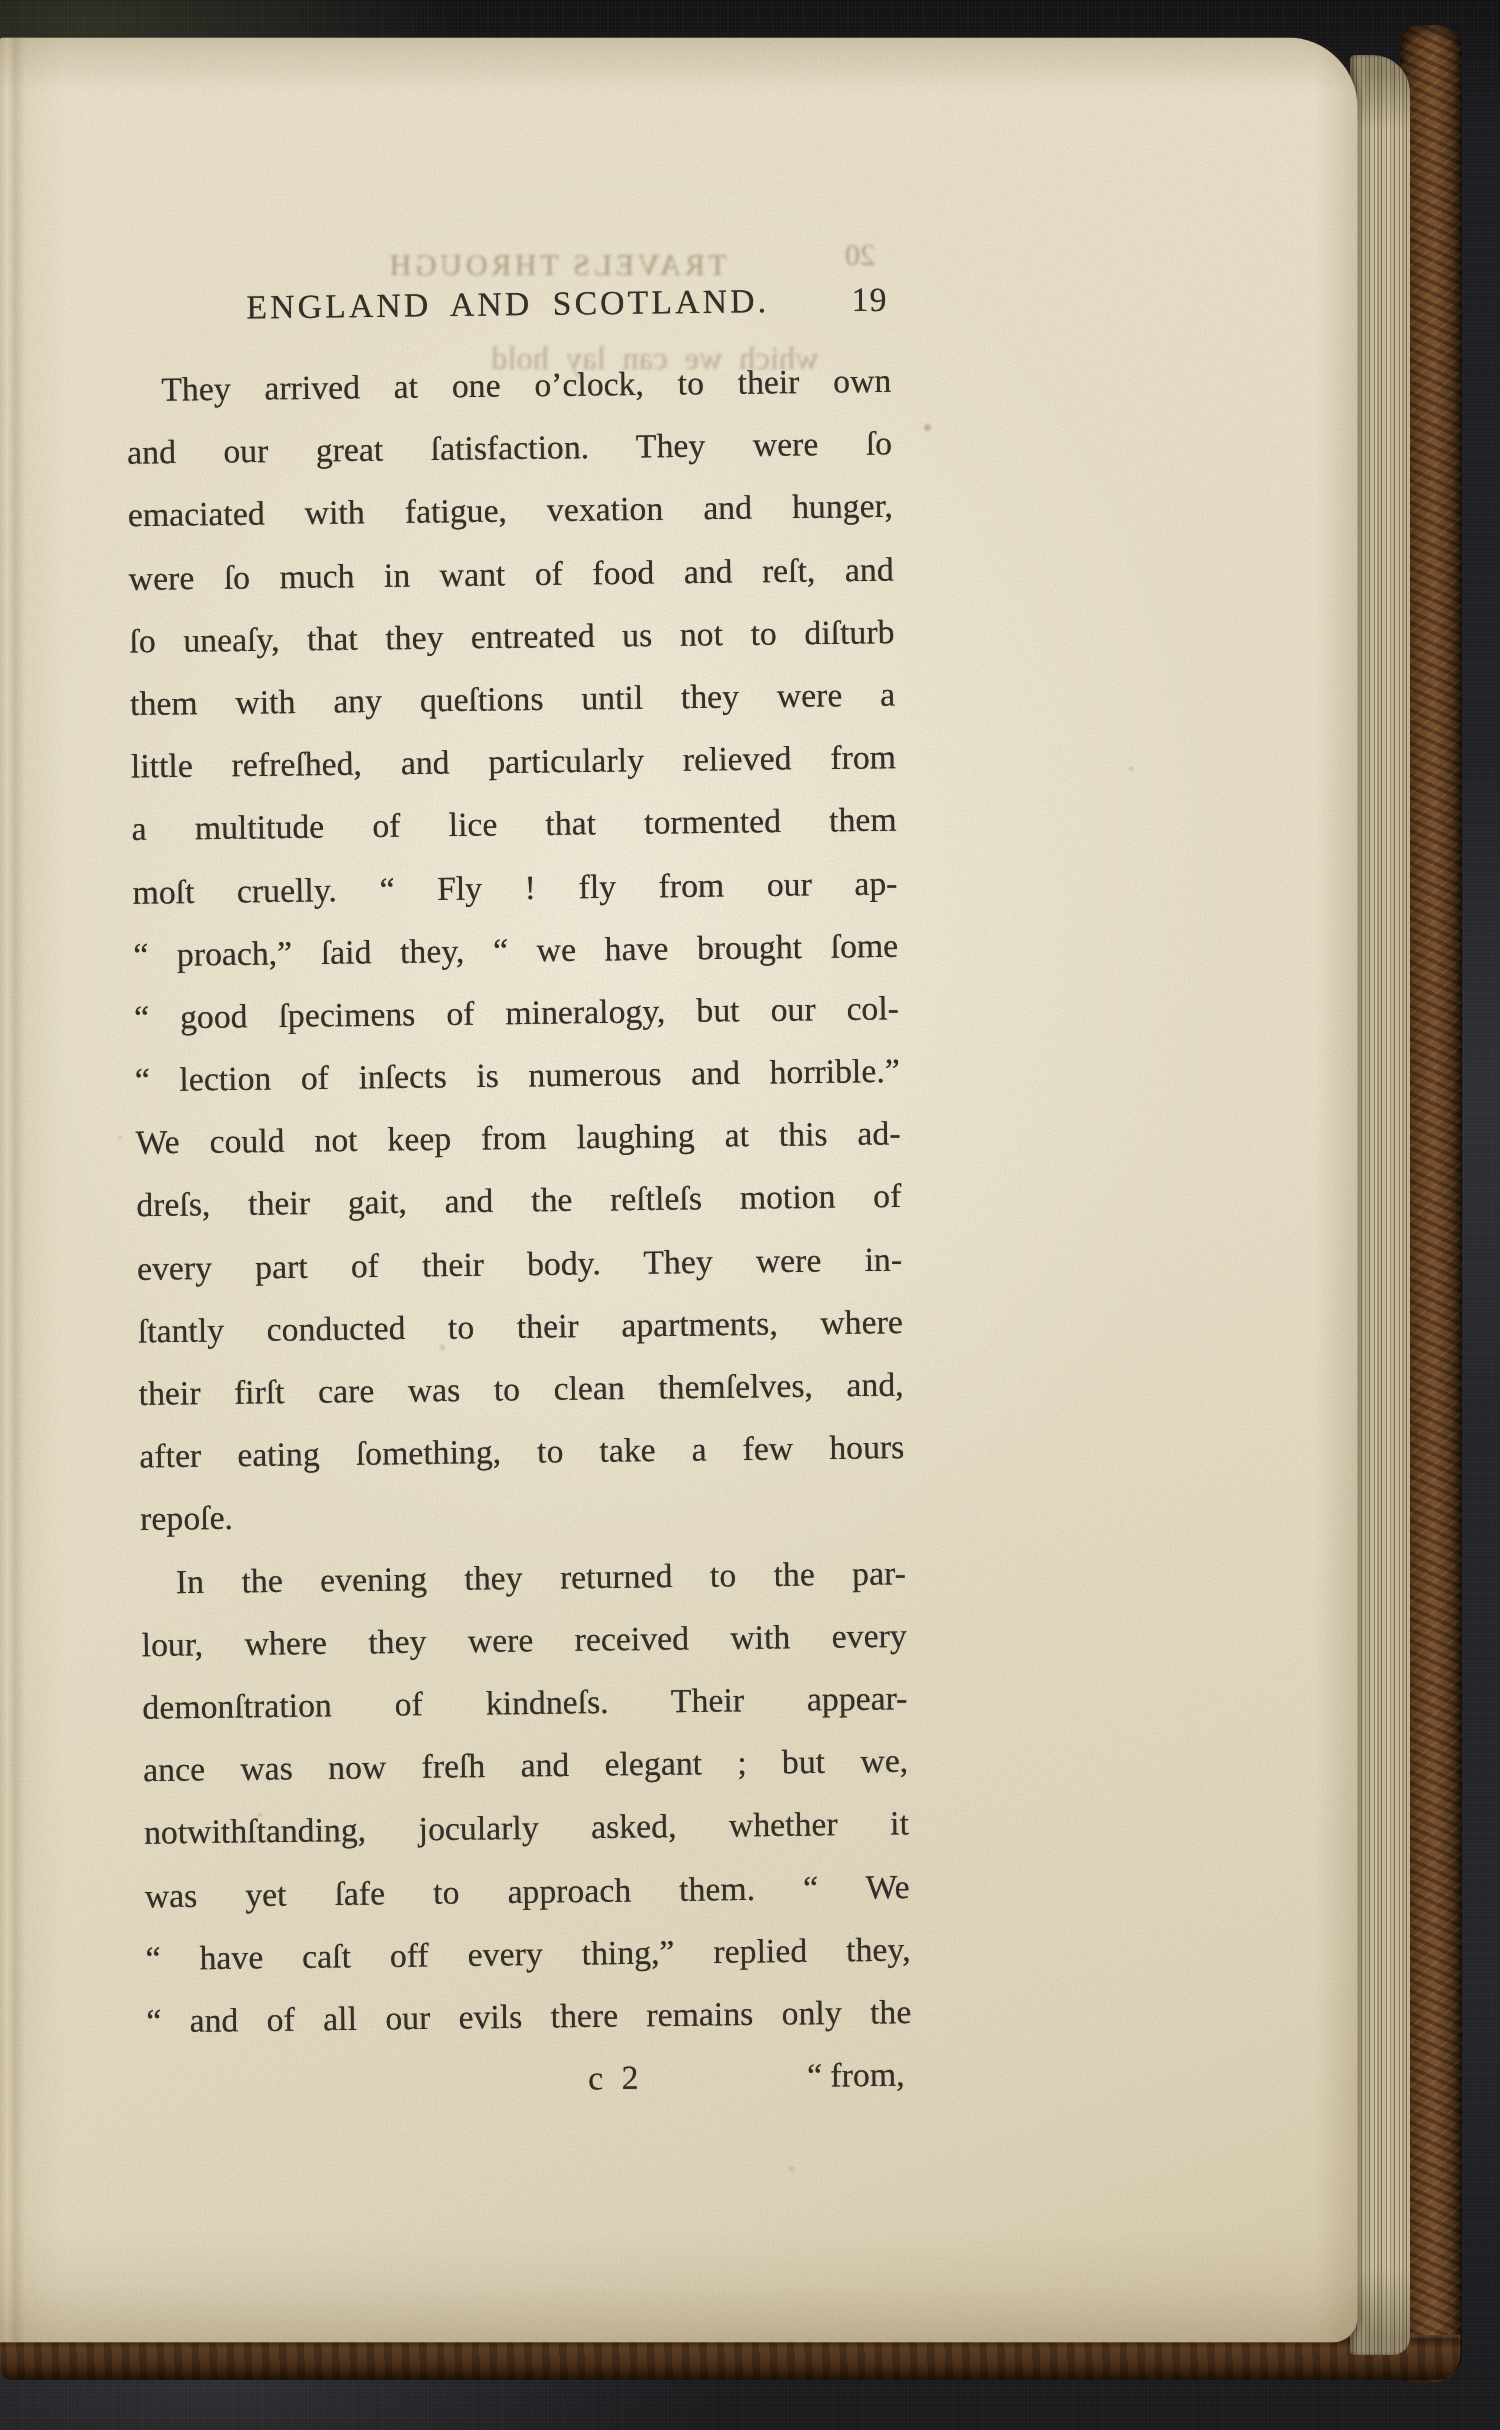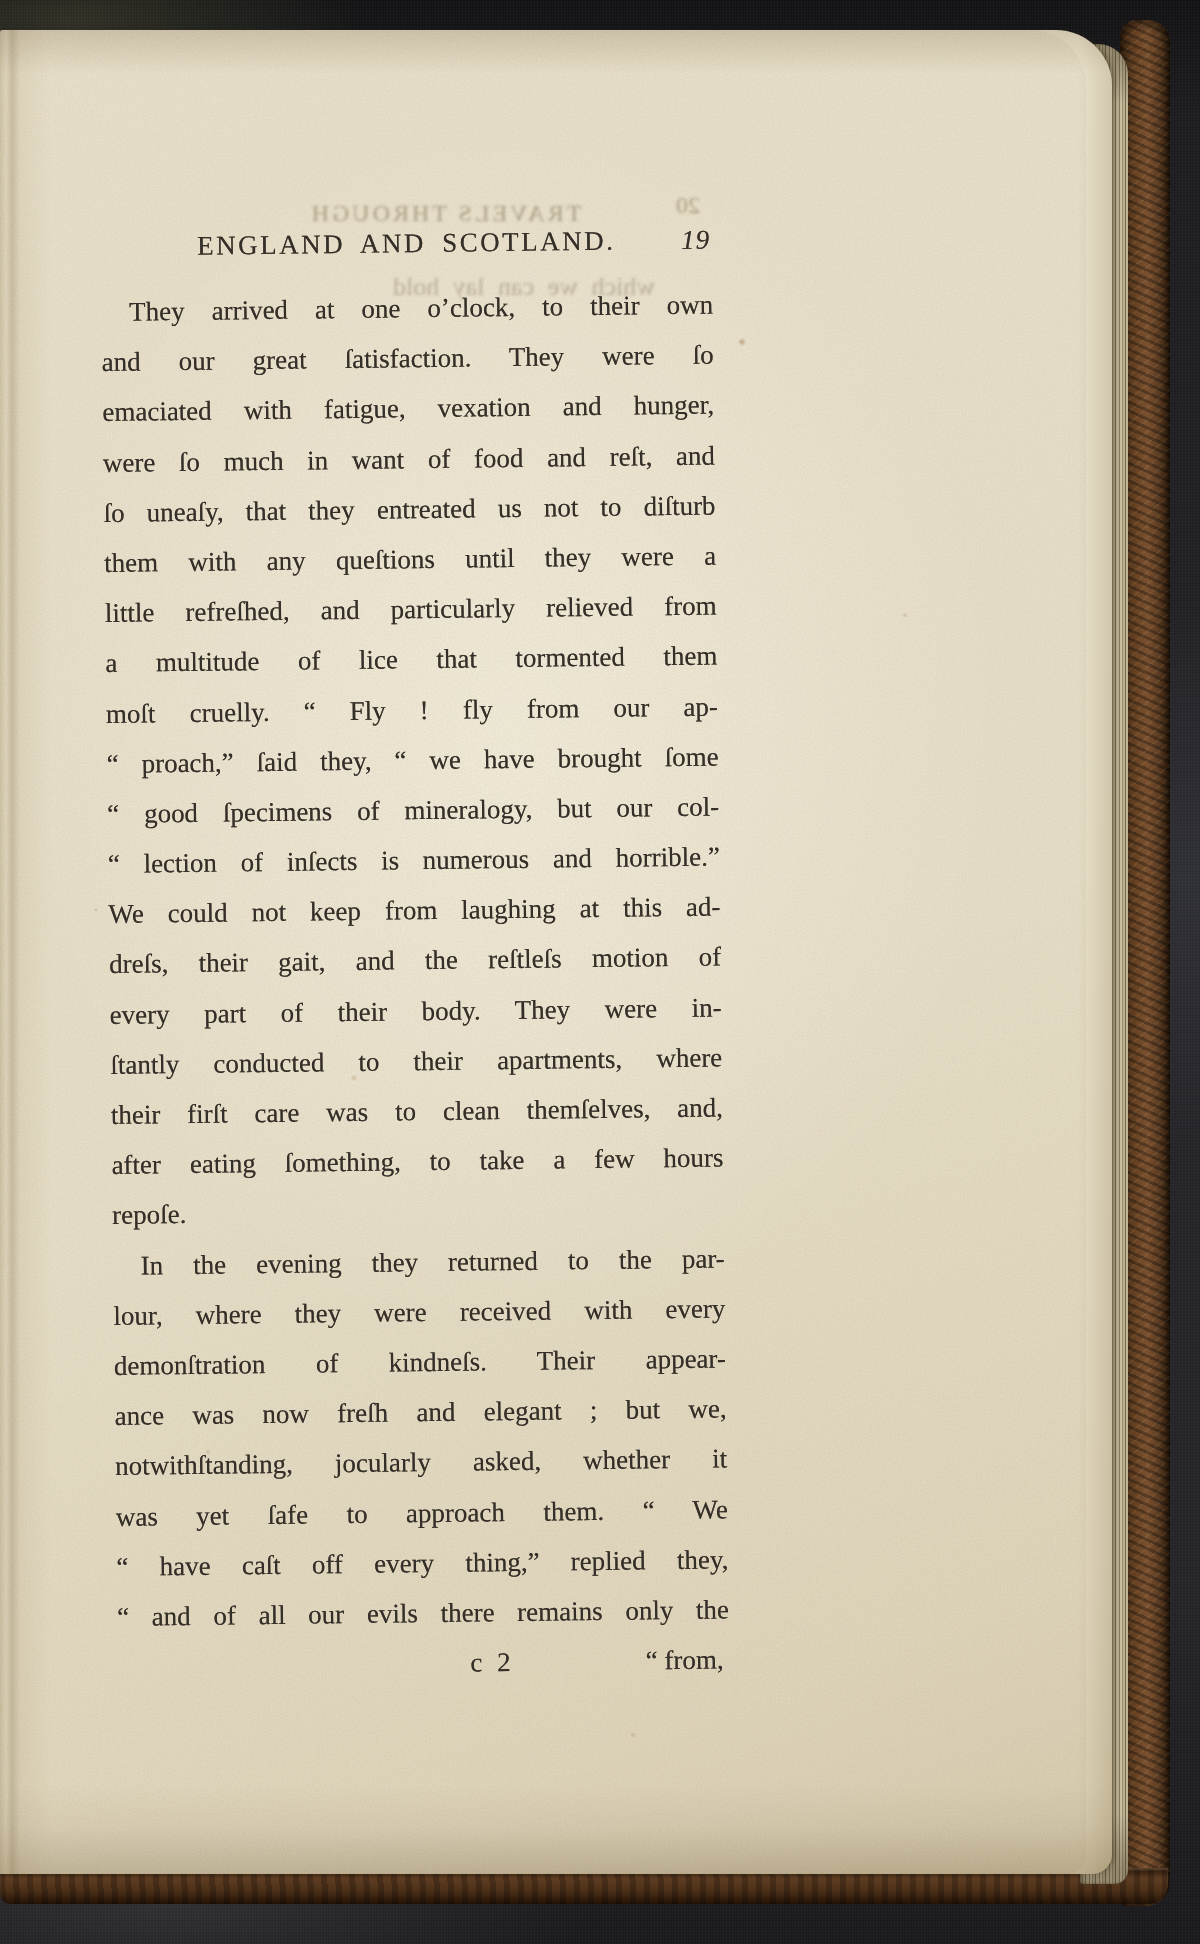--- a/index.html
+++ b/index.html
@@ -62,21 +62,20 @@
       radial-gradient(5px 5px at 633px 1705px, rgba(150,110,60,0.24), transparent 70%),
       radial-gradient(3px 3px at 96px 880px, rgba(150,110,60,0.30), transparent 70%),
       radial-gradient(62% 46% at 46% 38%, rgba(255,252,240,0.45), transparent 72%),
       linear-gradient(90deg, rgba(150,128,86,0.30) 0px, rgba(150,128,86,0.10) 6px,
         rgba(125,104,66,0.28) 12px, rgba(150,128,86,0.10) 20px, transparent 52px),
       linear-gradient(270deg, rgba(120,100,60,0.22) 0px, transparent 34px),
       linear-gradient(0deg, rgba(115,94,58,0.28) 0px, rgba(115,94,58,0.08) 46px, transparent 90px),
       linear-gradient(180deg, rgba(115,94,58,0.22) 0px, transparent 44px),
       linear-gradient(160deg,#ebe3ce 0%,#e9e1cb 55%,#e2d8bf 86%,#d9cdb0 100%);
     box-shadow: 5px 0 7px -3px rgba(50,40,20,0.55);
-    padding-left: 26px;
   }
   .paper-noise{position:absolute;left:0;top:30px;width:1086px;height:1844px;
     border-radius:2px 56px 20px 0;opacity:.30;mix-blend-mode:multiply;pointer-events:none;}
   
   .ghost{
     position:absolute;color:rgba(122,106,74,0.55);
     transform:scaleX(-1);filter:blur(1.4px);
     font-family:"Liberation Serif","DejaVu Serif",serif;
     pointer-events:none;white-space:nowrap;
   }
@@ -85,21 +84,21 @@
   .ghost.lineA{left:225px;top:242px;width:430px;font-size:26px;word-spacing:7px;opacity:.75;}
   
   .text-block{
     position:absolute;left:100px;top:192px;width:612px;
     transform:rotate(-0.7deg);transform-origin:0 0;
     color:#35302a;
     text-shadow:0 0 0.6px rgba(45,35,22,0.65);
   }
   .header-row{position:relative;height:50px;line-height:50px;font-size:27px;}
   .running-header{display:block;text-align:center;letter-spacing:2.5px;word-spacing:7px;}
-  .page-number{position:absolute;right:2px;top:0;letter-spacing:1px;font-style:italic;}
+  .page-number{position:absolute;right:2px;top:0;letter-spacing:1px;}
   .lines{margin-top:15px;}
   .line{
     height:50.2px;line-height:50.2px;font-size:27px;
     text-align:justify;text-align-last:justify;
     overflow:visible;white-space:normal;
   }
   .line.indent{padding-left:28px;}
   .line.no-just{text-align:left;text-align-last:left;}
   .catchword-row{position:relative;height:50px;line-height:50px;font-size:27px;}
   .signature-mark{position:absolute;left:330px;width:90px;text-align:center;letter-spacing:4px;}

